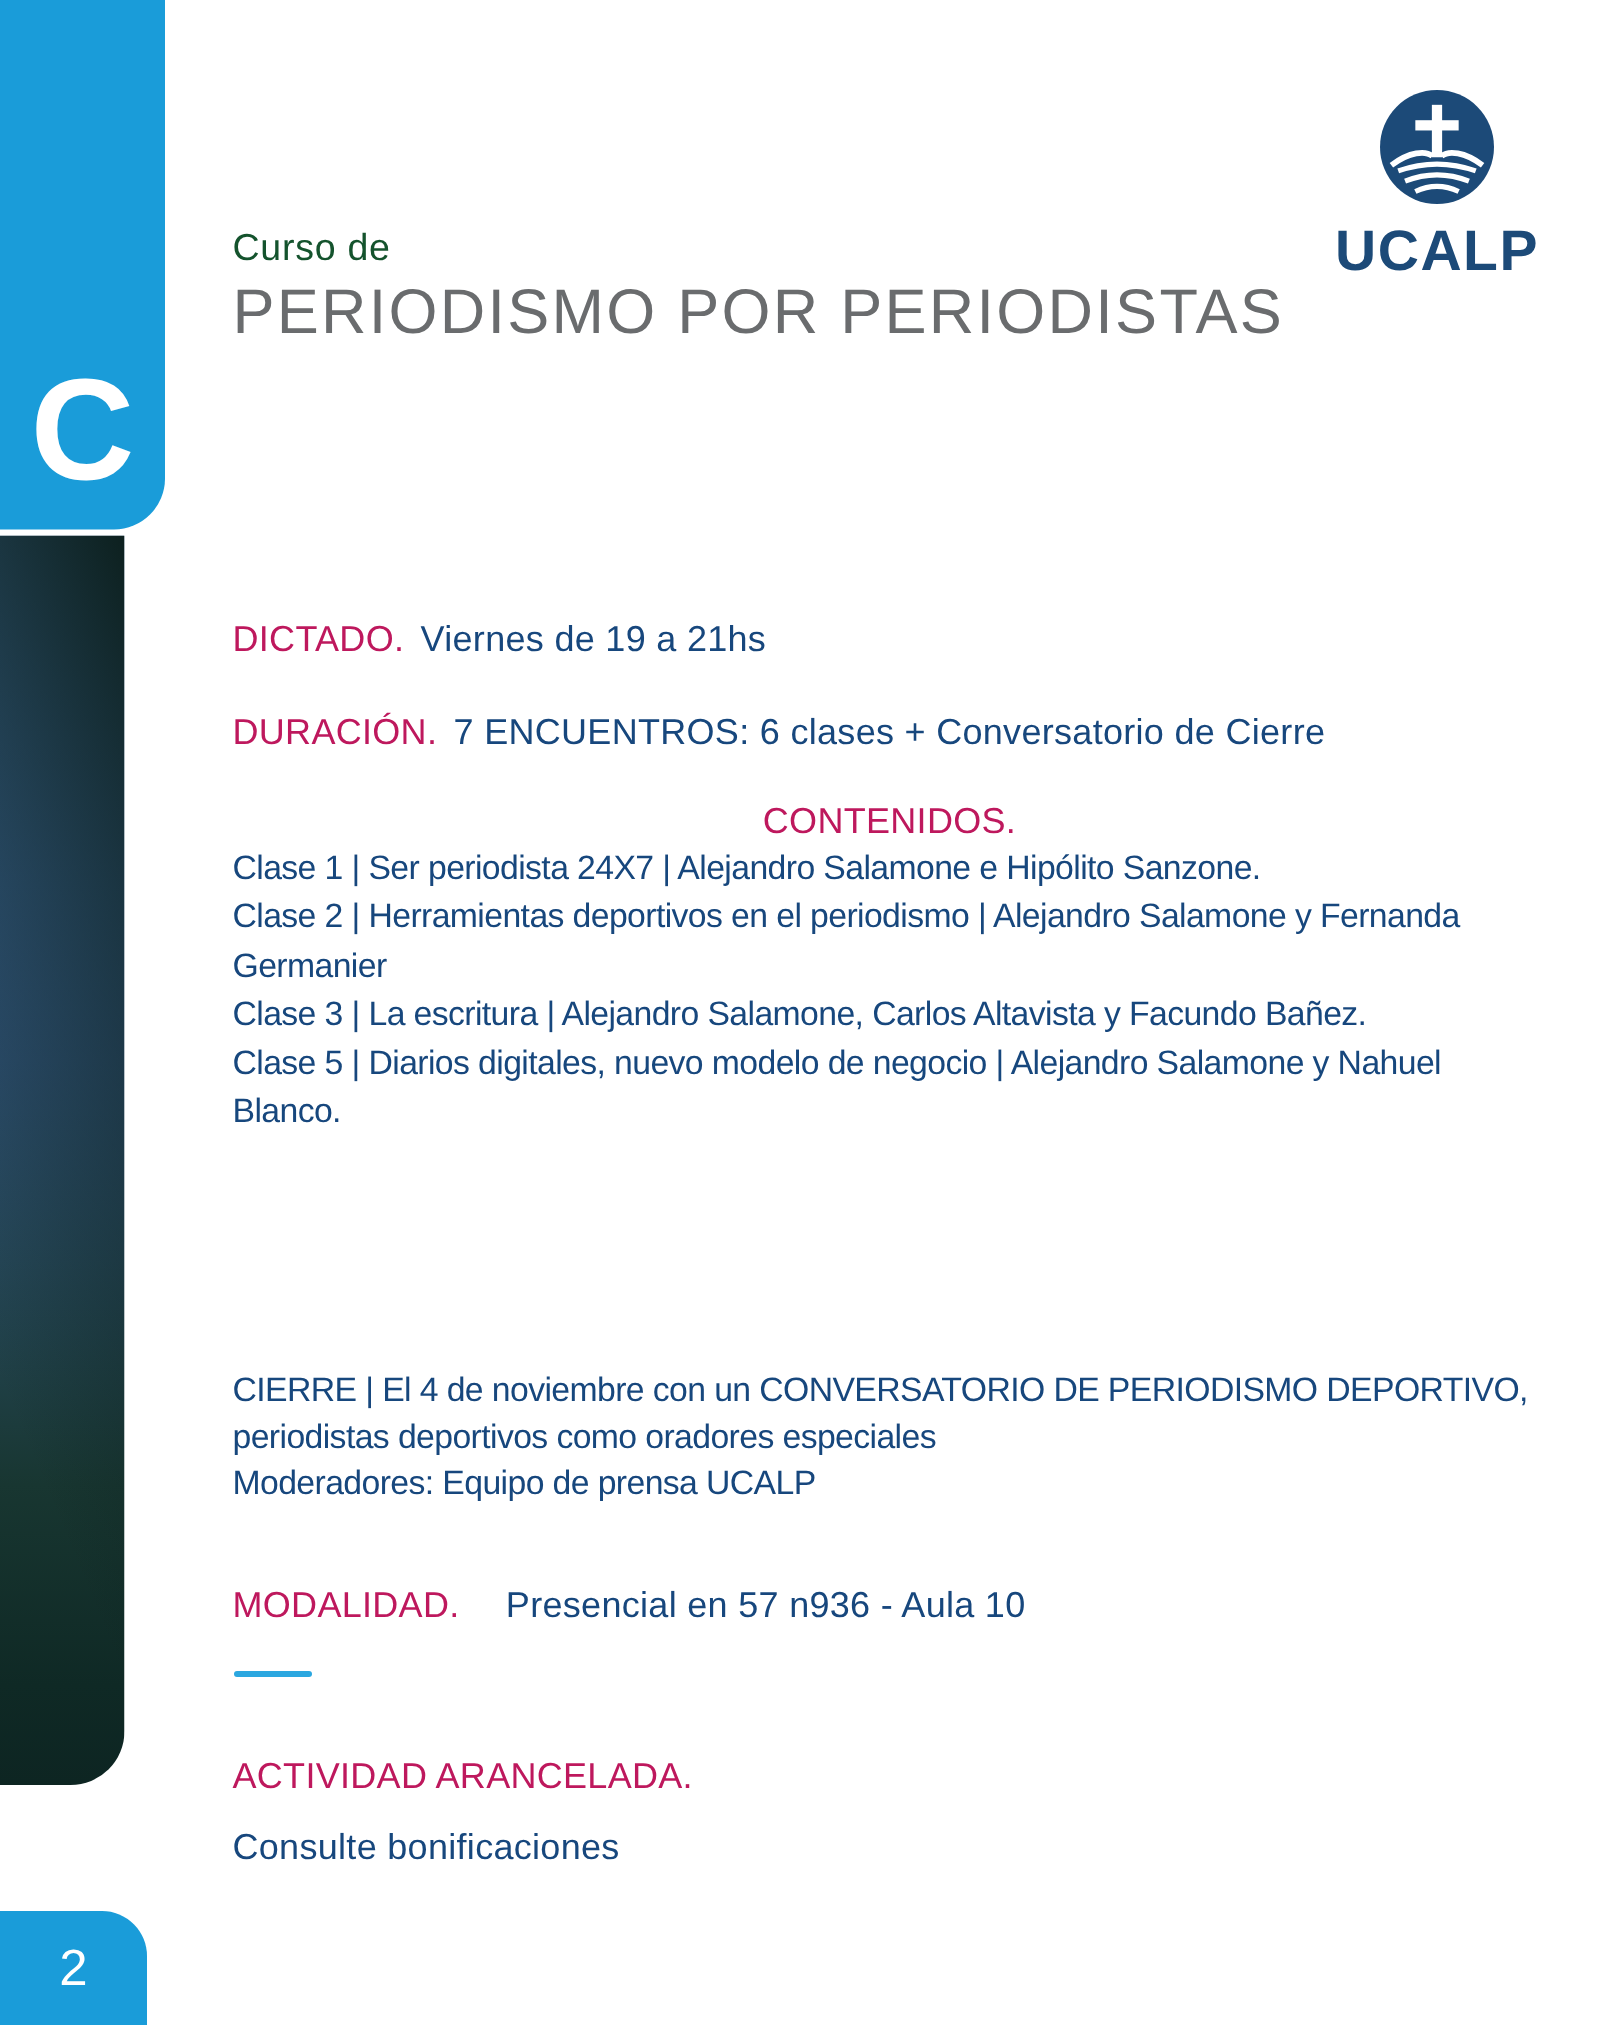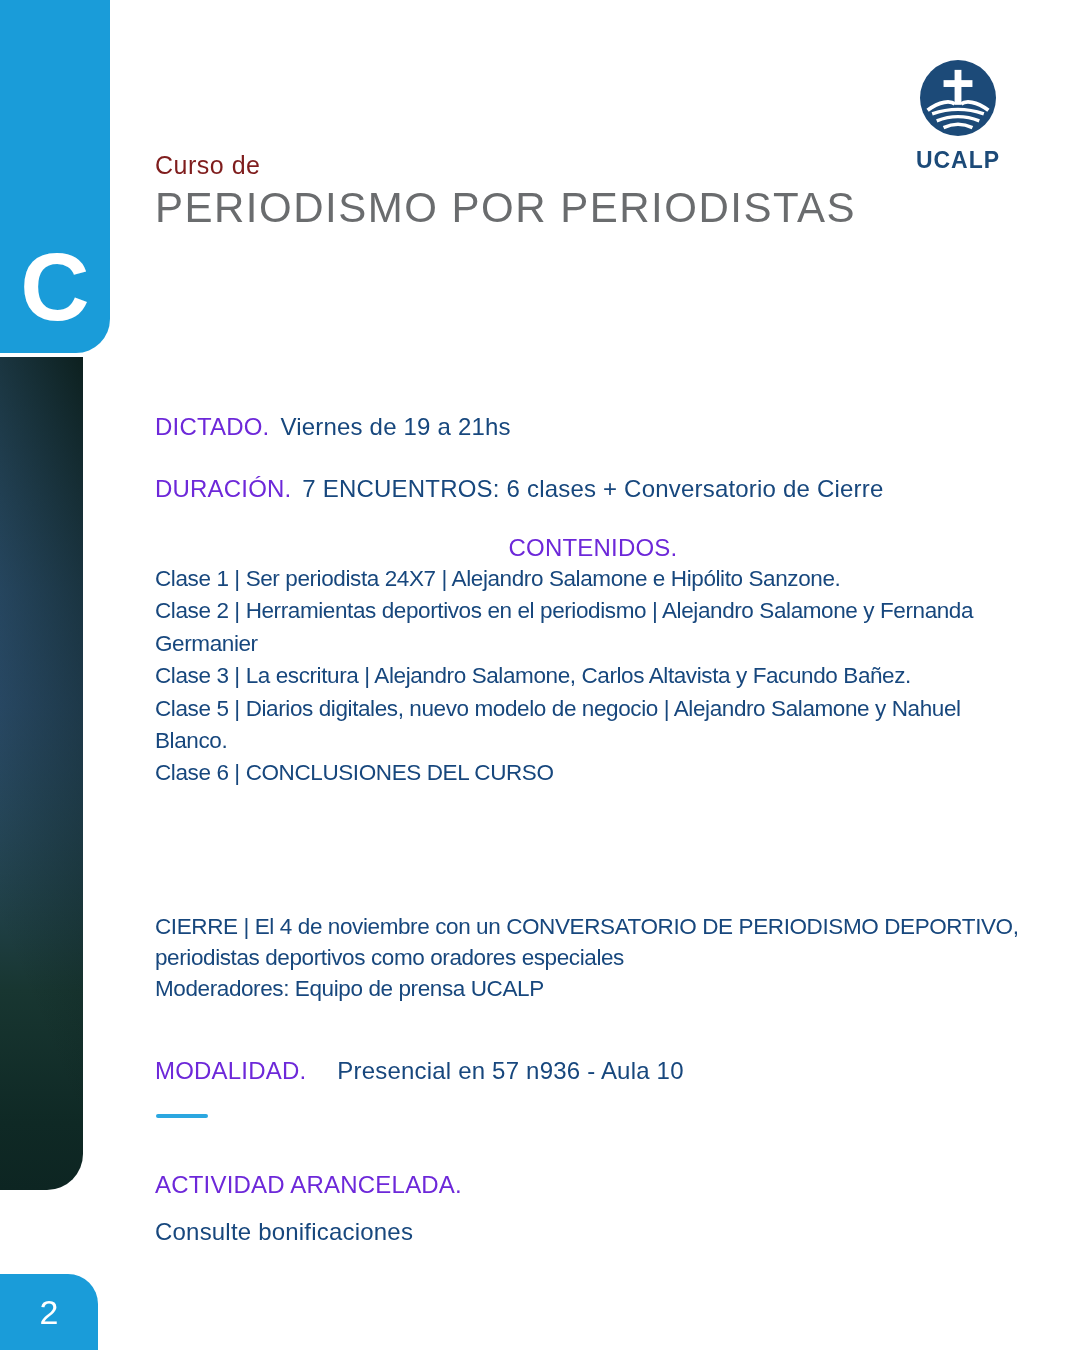--- a/index.html
+++ b/index.html
@@ -33,33 +33,33 @@
     left:0;top:1274px;width:98px;height:76px;
     background:#1a9cd9;border-radius:0 30px 0 0;
     display:flex;align-items:center;justify-content:center;
     color:#ffffff;font-size:34px;
   }
 
   
   .logo{left:880px;top:60px;width:156px;display:flex;flex-direction:column;align-items:center;}
   .logo svg{width:76px;height:76px;display:block;}
   .logo .brand{
-    margin-top:11px;color:#1c4a78;font-weight:700;font-size:23px;letter-spacing:1px;
+    margin-top:11px;color:#1c4a78;font-weight:700;font-size:38px;letter-spacing:1px;
   }
 
   
   .header{left:155px;top:150px;}
-  .kicker{color:#7f1d1d;font-size:25px;letter-spacing:0.5px;line-height:30px;}
+  .kicker{color:#14532d;font-size:25px;letter-spacing:0.5px;line-height:30px;}
   .title{color:#6a6c6e;font-size:42px;letter-spacing:1.5px;line-height:40px;margin-top:8px;font-weight:400;}
 
   
   .sec{left:155px;width:880px;color:#17477d;}
   .wide{font-size:24px;letter-spacing:0.2px;line-height:30px;}
   .cond{font-size:22.5px;letter-spacing:-0.4px;line-height:32.4px;}
-  .sec-label{color:#6d28d9;margin-right:4px;}
+  .sec-label{color:#be185d;margin-right:4px;}
   .gap-wide{margin-right:24px;}
   .b{font-weight:400;}
   .divider{
     left:156px;top:1114px;width:52px;height:4px;background:#2ba7e0;border-radius:2px;
   }
 </style>
 </head>
 <body>
 
 <div class="abs c-card">
@@ -105,21 +105,20 @@
 
 <div class="abs sec wide" style="top:533px;text-align:center;">
   <span class="sec-label">CONTENIDOS.</span>
 </div>
 
 <div class="abs sec cond" style="top:563px;">
   <div><span>Clase 1 | </span><span class="b">Ser periodista 24X7</span><span> | Alejandro Salamone e Hipólito Sanzone.</span></div>
   <div><span>Clase 2 | </span><span class="b">Herramientas deportivos en el periodismo</span><span> | Alejandro Salamone y Fernanda Germanier</span></div>
   <div><span>Clase 3 | </span><span class="b">La escritura</span><span> | Alejandro Salamone, Carlos Altavista y Facundo Bañez.</span></div>
   <div><span>Clase 5 | </span><span class="b">Diarios digitales, nuevo modelo de negocio</span><span> | Alejandro Salamone y Nahuel Blanco.</span></div>
-  <div><span>Clase 6 | </span><span class="b">CONCLUSIONES DEL CURSO</span><span></span></div>
 </div>
 
 <div class="abs sec cond" style="top:911px;line-height:31px;">
   <div><span>CIERRE | El 4 de noviembre con un </span><span class="b">CONVERSATORIO DE PERIODISMO DEPORTIVO</span><span>, periodistas deportivos como oradores especiales</span></div>
   <div>Moderadores: Equipo de prensa UCALP</div>
 </div>
 
 <div class="abs sec wide" style="top:1056px;">
   <span class="sec-label gap-wide">MODALIDAD.</span>
   <span>Presencial en 57 n936 - Aula 10</span>

